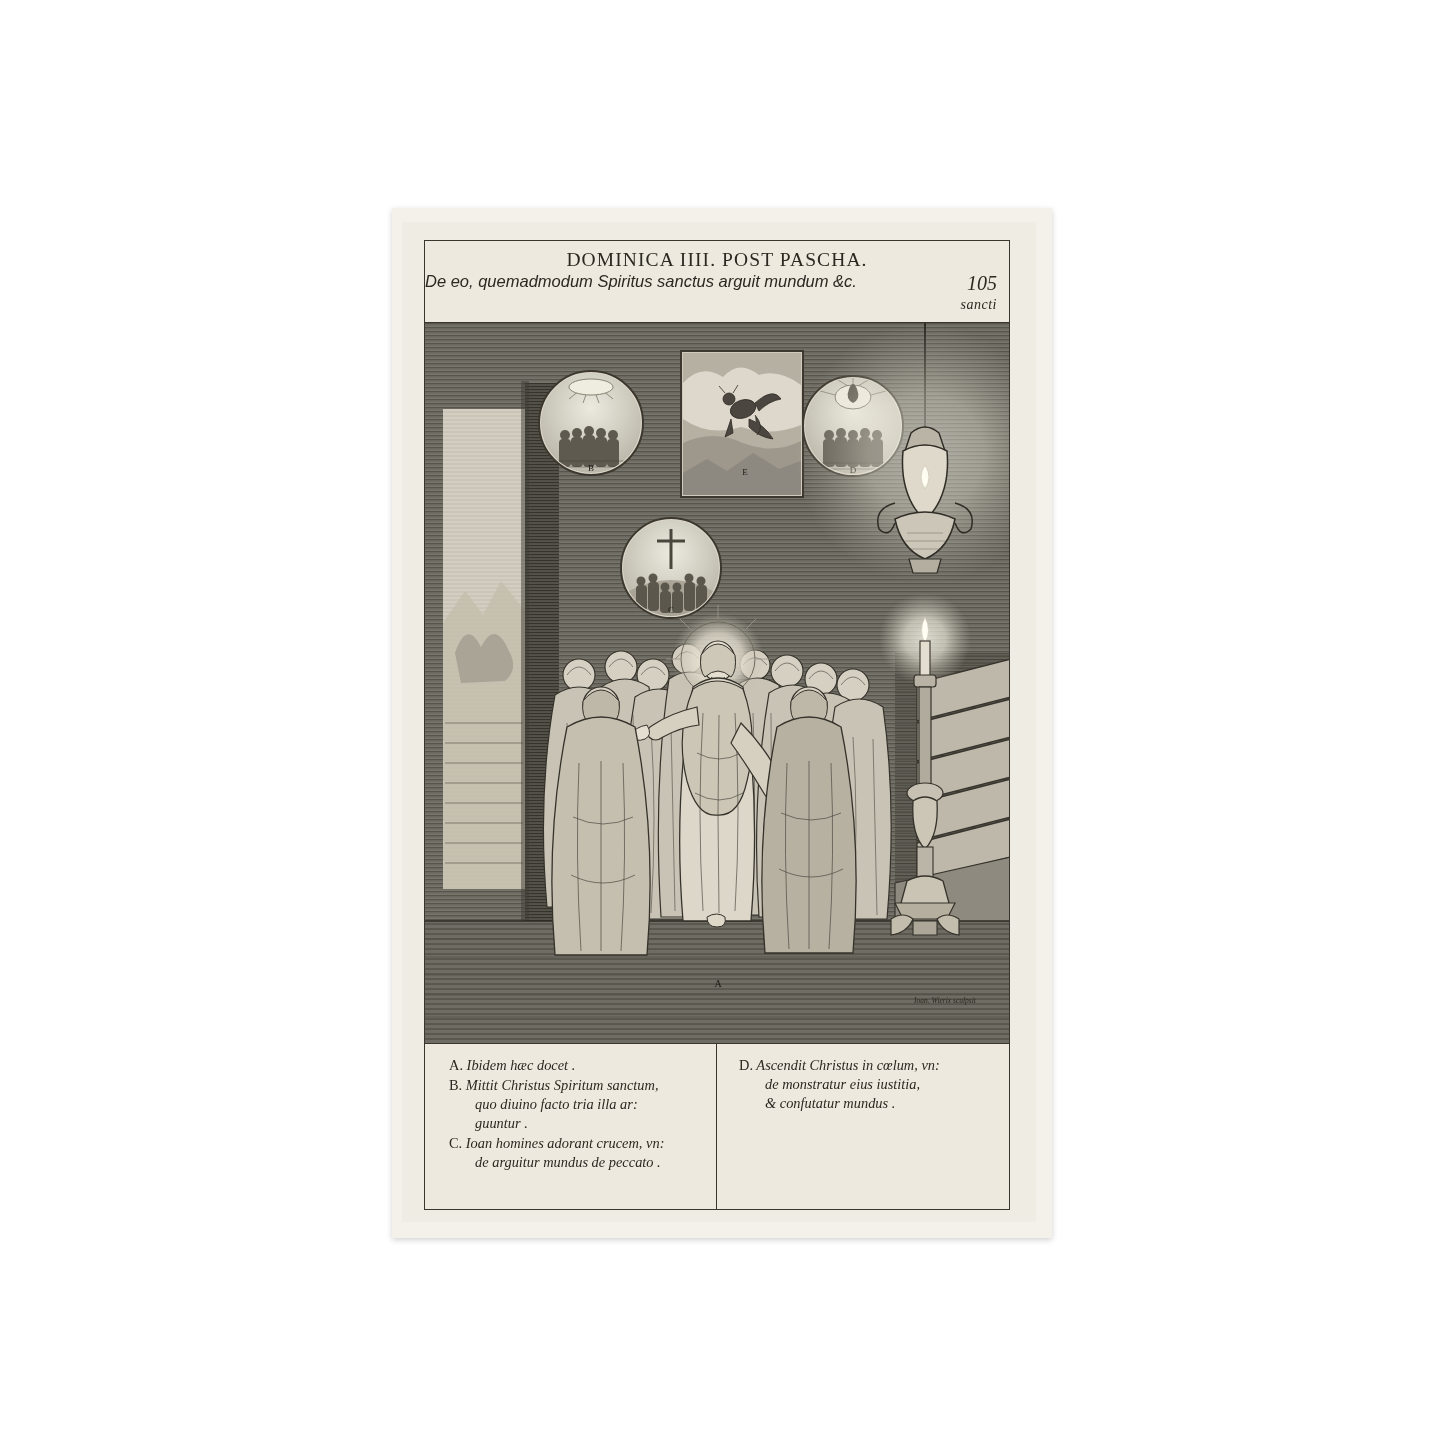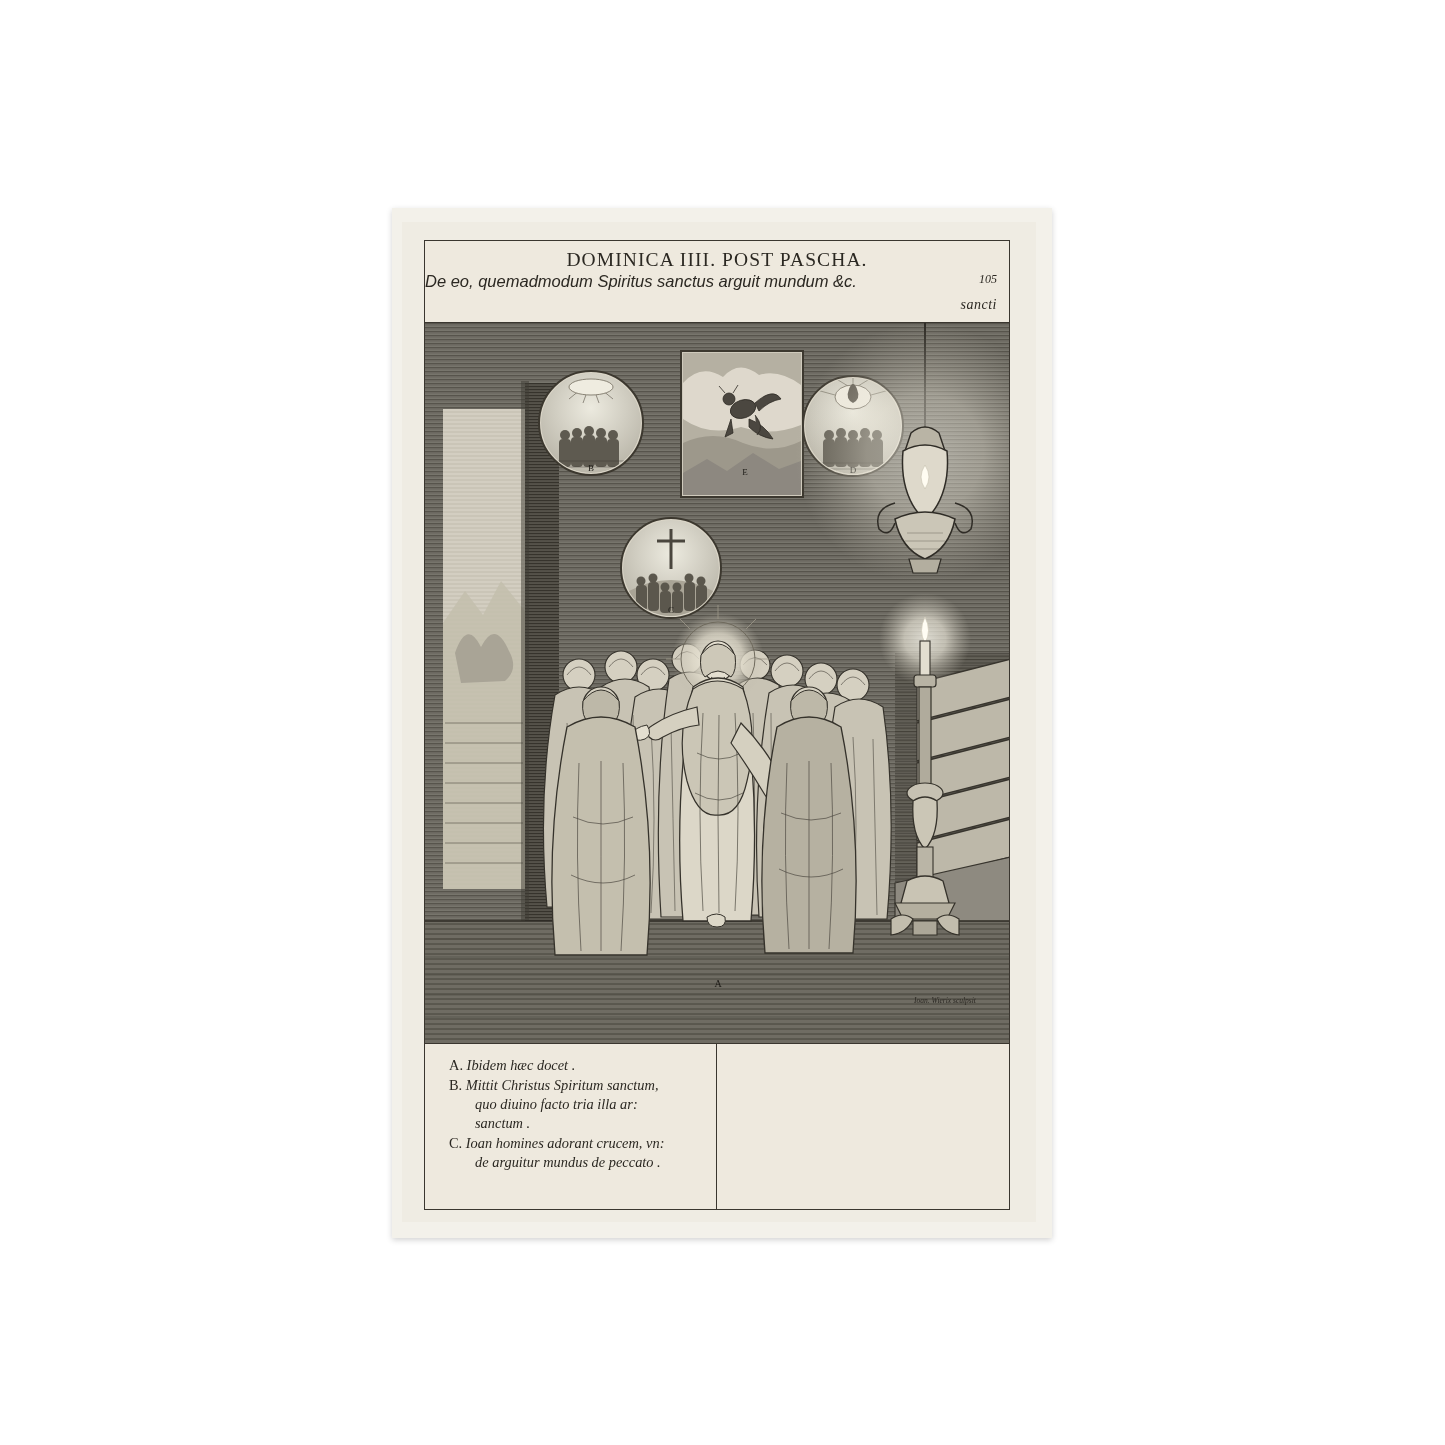--- a/index.html
+++ b/index.html
@@ -80,21 +80,21 @@
     text-align: center;
     font-size: 15px;
     font-style: italic;
     margin-top: 2px;
   }
   .title-ref .sp { display: inline-block; width: 26px; }
   .pagenum {
     position: absolute;
     right: 12px;
     top: 31px;
-    font-size: 12px;
+    font-size: 20px;
     font-style: italic;
   }
   .folionum {
     position: absolute;
     right: 12px;
     top: 56px;
     font-size: 14px;
     font-style: italic;
     letter-spacing: 0.5px;
   }
@@ -491,30 +491,36 @@
 
           <div class="legend-col left">
             <div class="legend-item">
               <span class="key">A.</span>
               <span>Ibidem hæc docet .</span>
             </div>
             <div class="legend-item">
               <span class="key">B.</span>
               <span>Mittit Christus Spiritum sanctum,</span>
               <span class="cont">quo diuino facto tria illa ar:</span>
-              <span class="cont">sanctum .</span>
+              <span class="cont">guuntur .</span>
             </div>
             <div class="legend-item">
               <span class="key">C.</span>
               <span>Ioan homines adorant crucem, vn:</span>
               <span class="cont">de arguitur mundus de peccato .</span>
             </div>
           </div>
 
           <div class="legend-col right">
+            <div class="legend-item">
+              <span class="key">D.</span>
+              <span>Ascendit Christus in cœlum, vn:</span>
+              <span class="cont">de monstratur eius iustitia,</span>
+              <span class="cont">&amp; confutatur mundus .</span>
+            </div>
           </div>
 
         </div>
 
       </div>
     </div>
   </div>
 
 </div>
 

